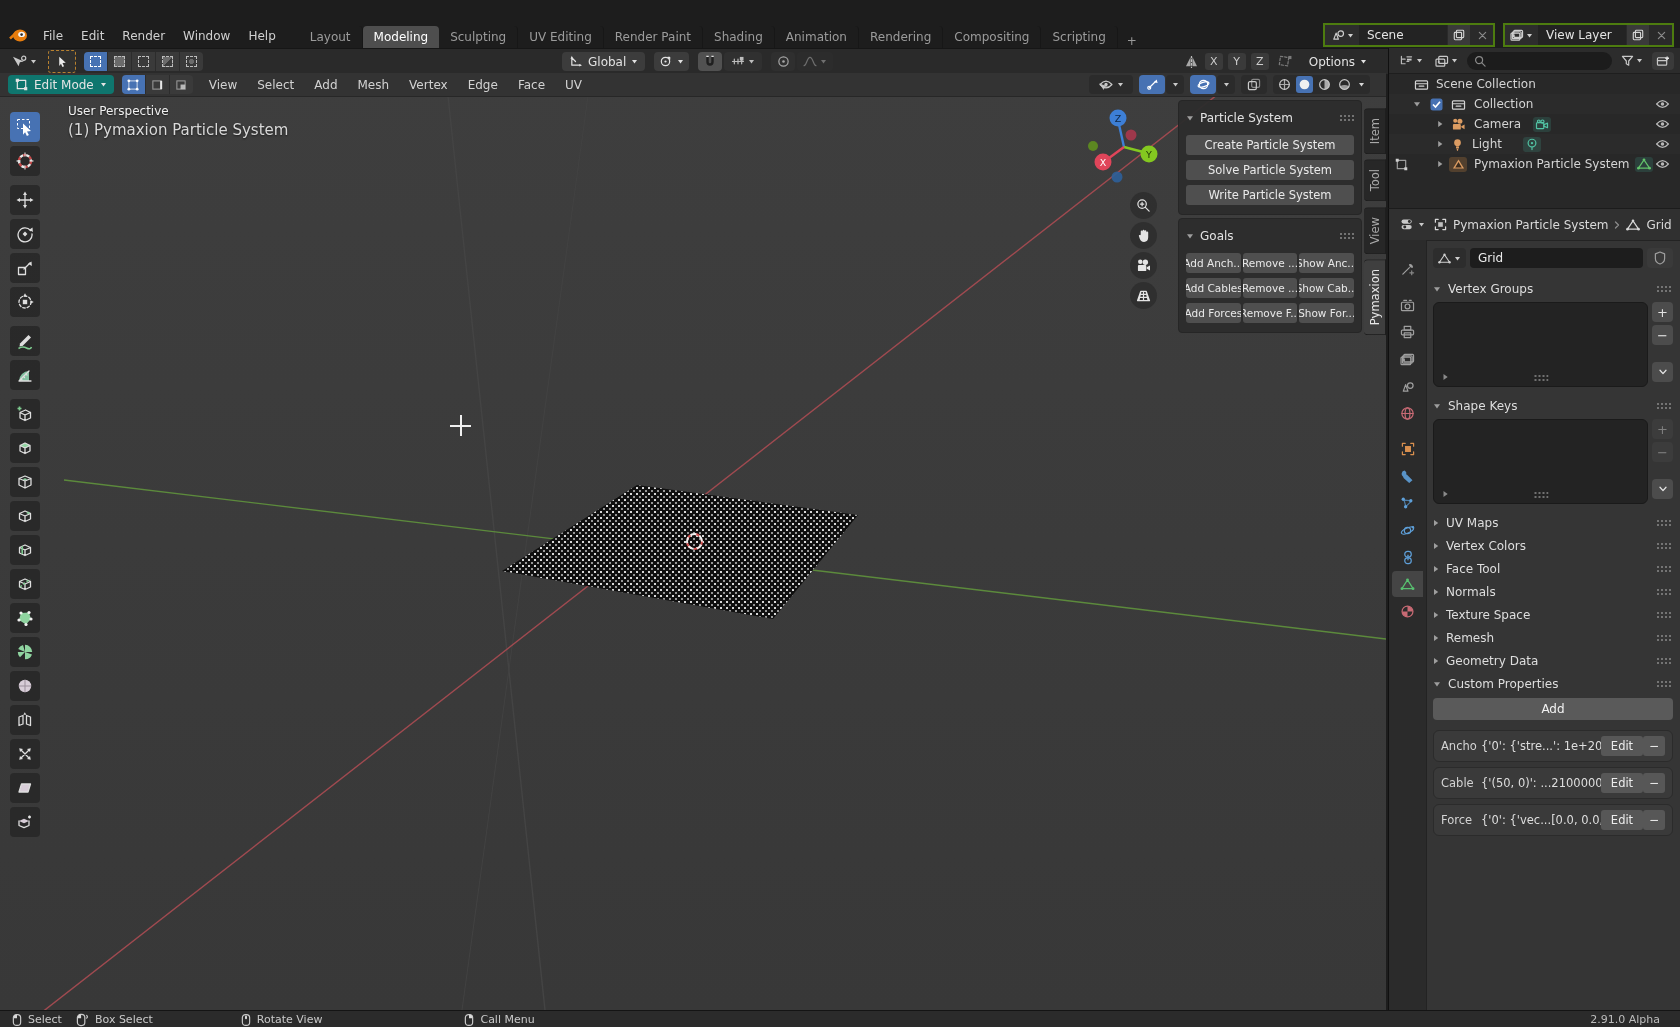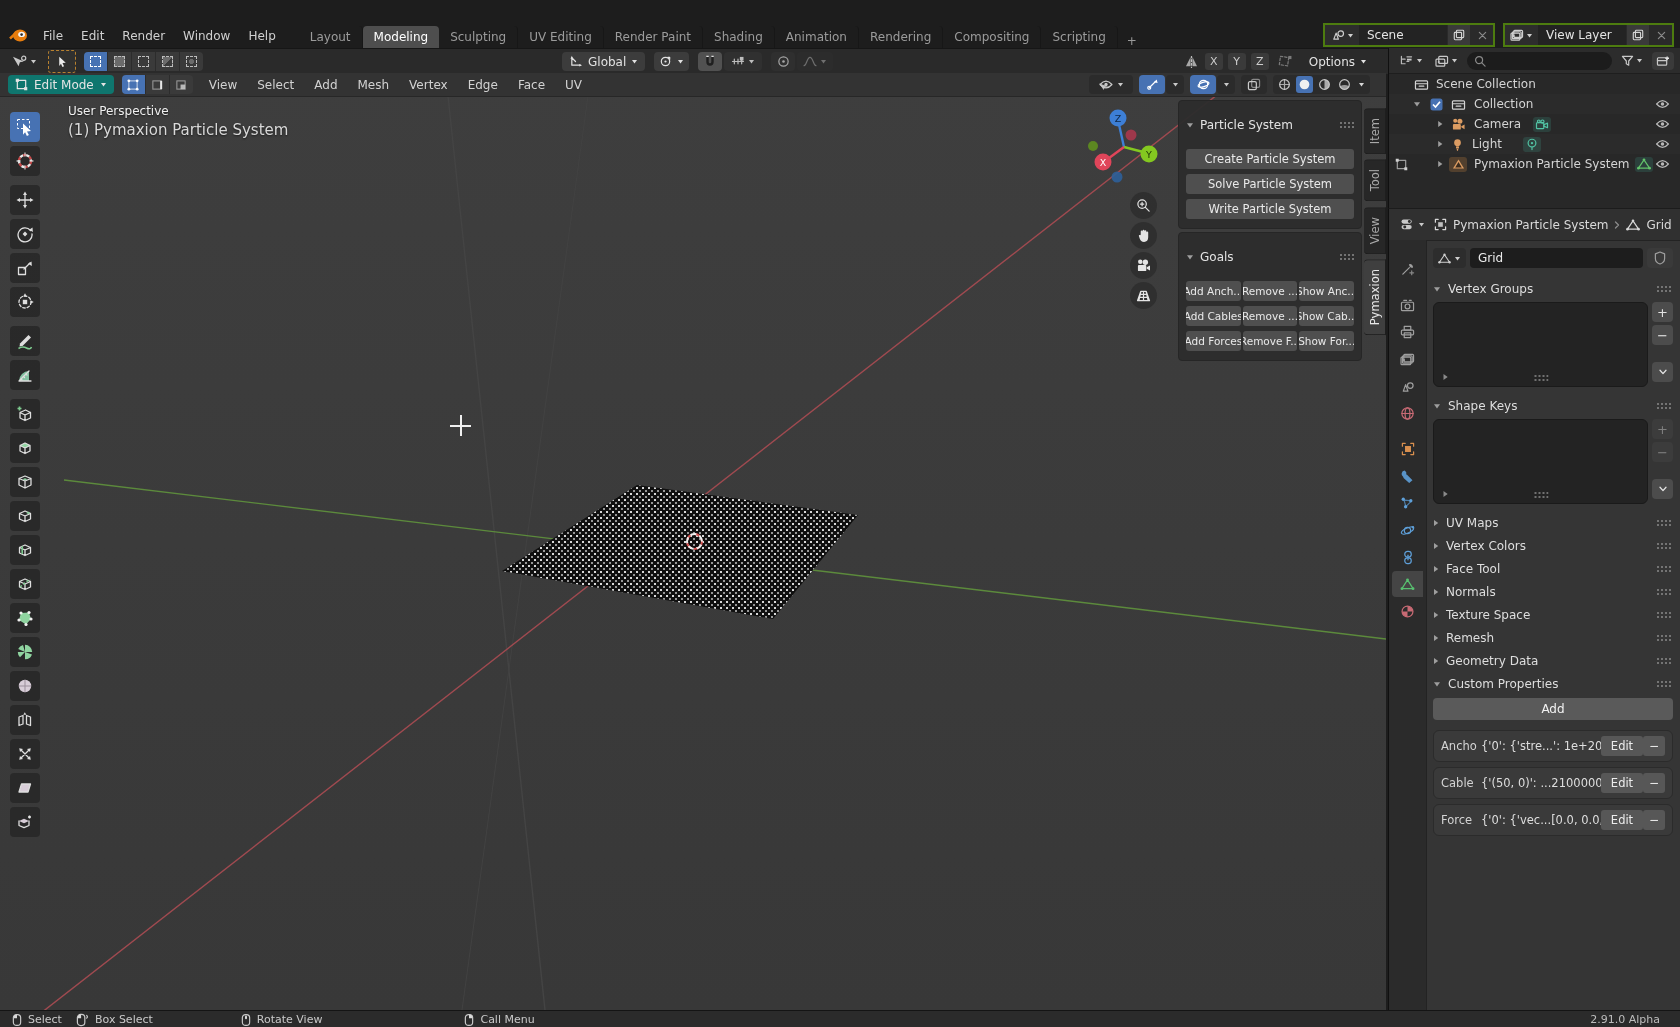--- a/index.html
+++ b/index.html
@@ -86,21 +86,21 @@
   .tool.gap{margin-top:5px}
 
   
   .gizmo{position:absolute;left:1082px;top:32px;z-index:6}
   .navcol{position:absolute;left:1130px;top:119px;display:flex;flex-direction:column;gap:3px;z-index:6}
   .navbtn{width:27px;height:27px;border-radius:50%;background:rgba(36,36,36,.55);display:flex;align-items:center;justify-content:center;color:#e4e4e4}
 
   
   .npanel{position:absolute;left:1178px;top:27px;width:184px;z-index:7;display:flex;flex-direction:column;gap:3px}
   .panel-block{background:rgba(45,45,45,.96);border-radius:4px;border:1px solid #262626;padding-bottom:4px}
-  .panel-head{height:24px;display:flex;align-items:center;gap:6px;padding:12px 7px;color:#e3e3e3;font-size:12px}
+  .panel-head{height:24px;display:flex;align-items:center;gap:6px;padding:5px 7px;color:#e3e3e3;font-size:12px}
   .panel-head .grip{margin-left:auto}
   .caret{color:#9e9e9e}
   .pbtn{height:20px;background:#4f4f4f;border-radius:3px;display:flex;align-items:center;justify-content:center;color:#e9e9e9;font-size:11.5px;margin:0 7px 5px;white-space:nowrap;overflow:hidden}
   .goal-row{display:flex;gap:2px;margin:0 7px 5px}
   .gbtn{flex:1;height:20px;background:#4f4f4f;border-radius:3px;display:flex;align-items:center;justify-content:center;color:#e9e9e9;font-size:10.5px;white-space:nowrap;overflow:hidden;padding:0 2px}
 
   
   .vtabs{position:absolute;left:1364px;top:35px;display:flex;flex-direction:column;gap:5px;z-index:7}
   .vtab{width:21px;writing-mode:vertical-rl;transform:rotate(180deg);display:flex;align-items:center;justify-content:center;
         background:#272727;border:1px solid #1e1e1e;border-right:none;border-radius:0 4px 4px 0;color:#a9a9a9;font-size:11.5px;padding:9px 0}

